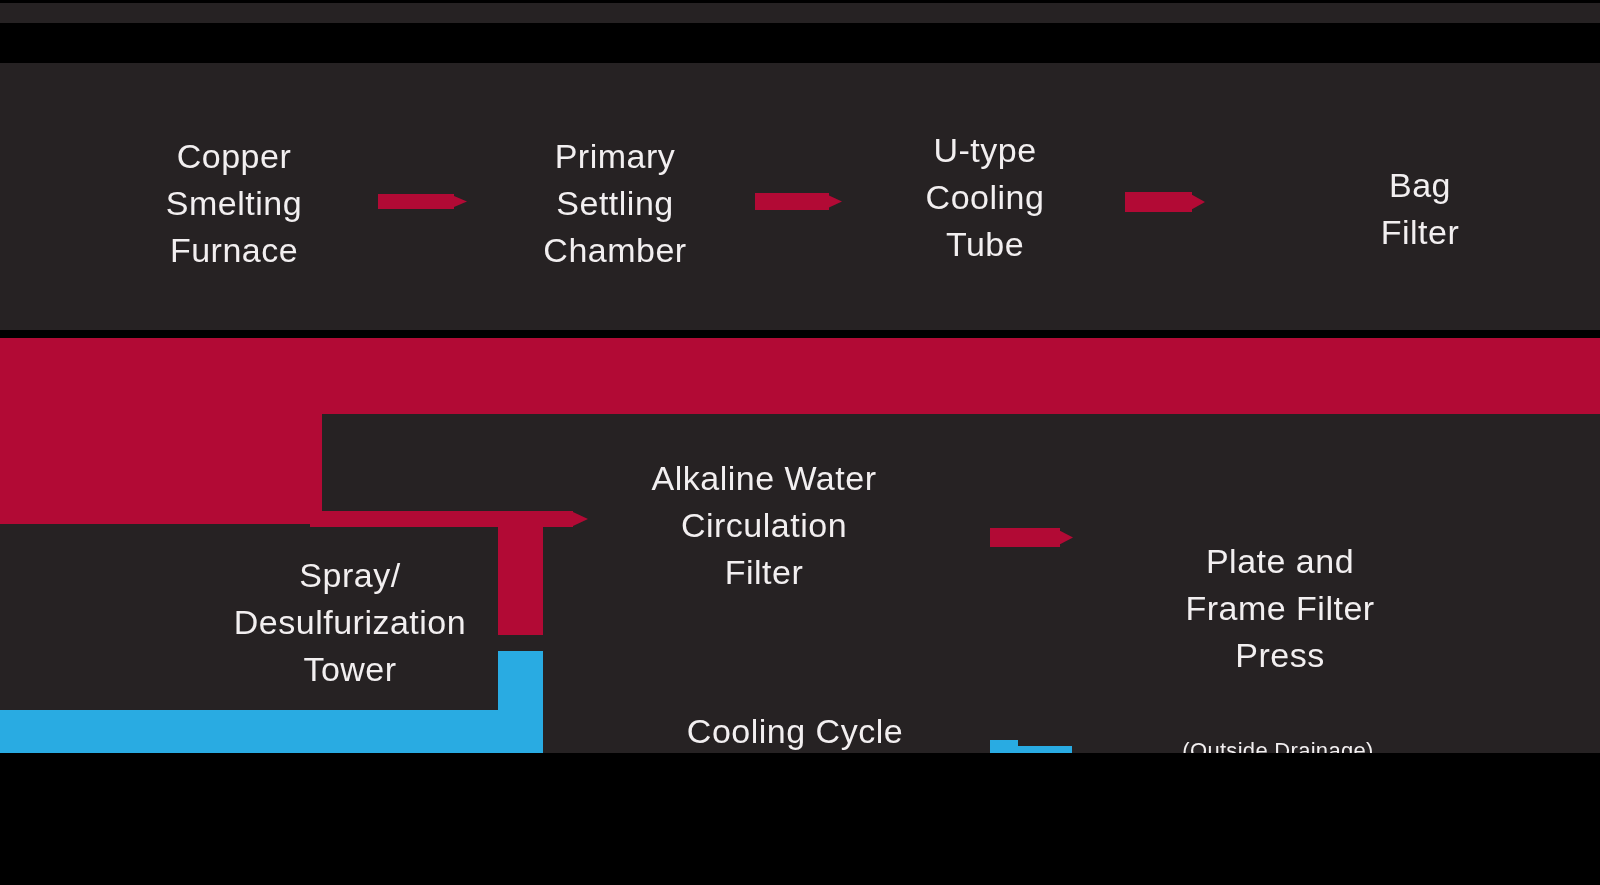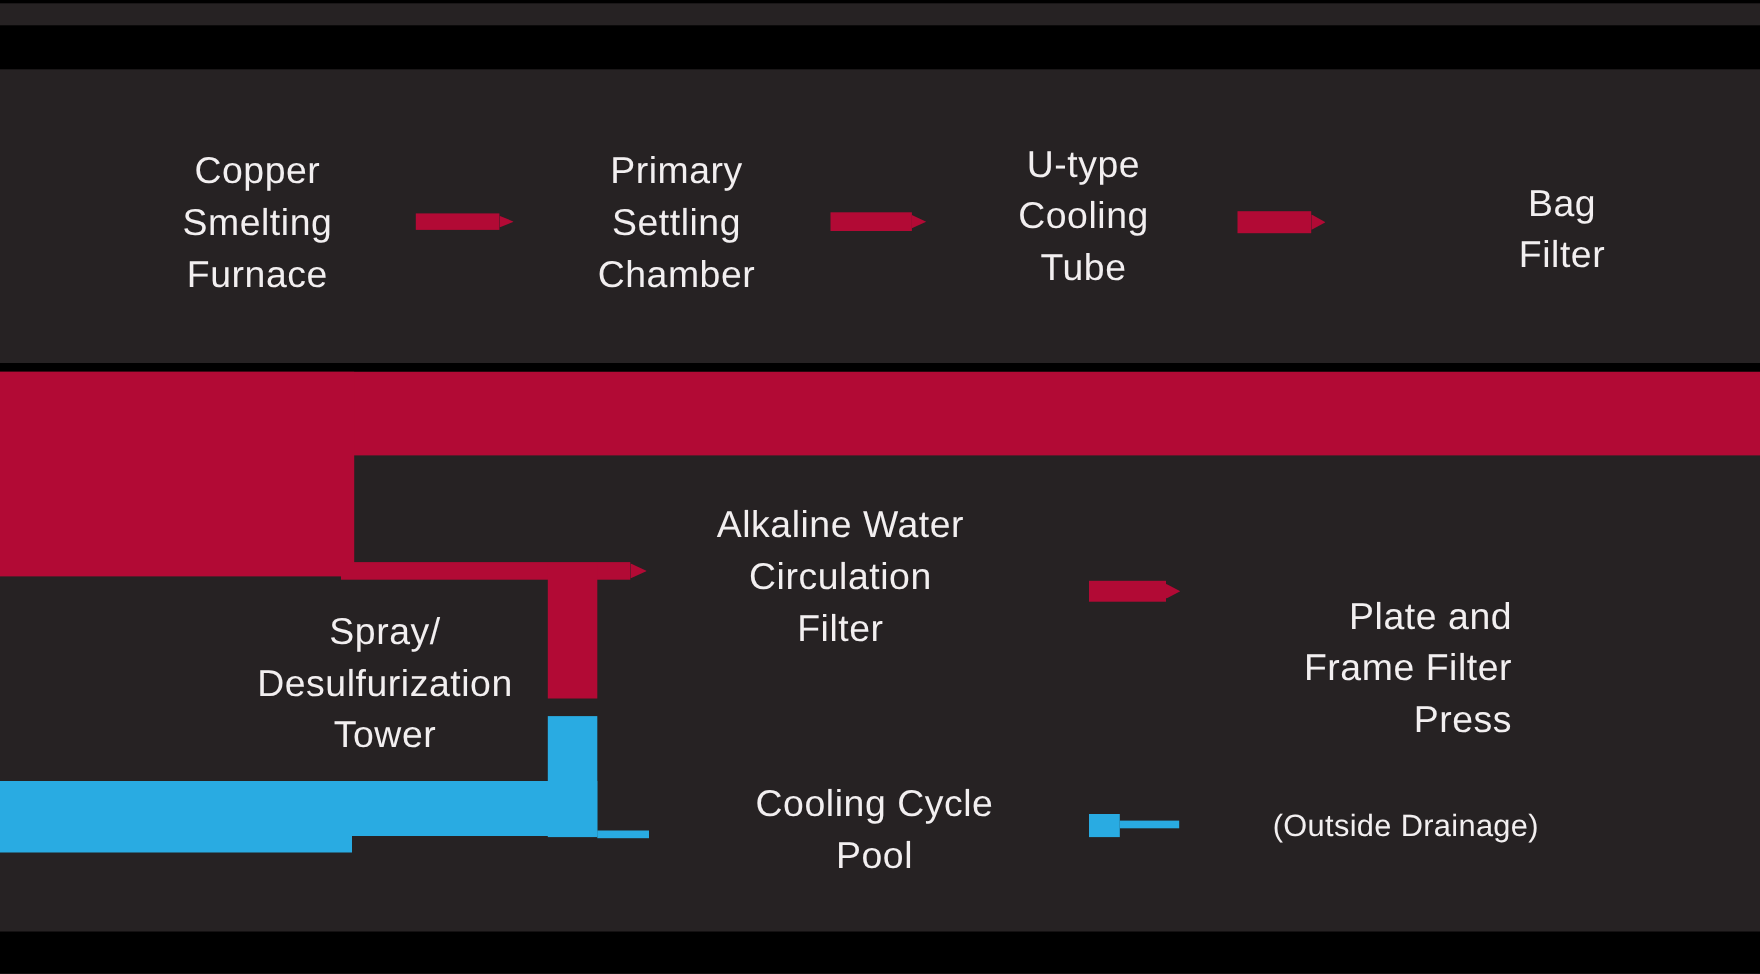--- a/index.html
+++ b/index.html
@@ -4,34 +4,34 @@
 <style>
   :root{
     --background:#262223;
     --black-band:#000000;
     --flow-red:#B20A35;
     --flow-blue:#29ABE2;
     --text:#F2EFF0;
   }
   html,body{margin:0;padding:0;background:#000;}
   #canvas{
-    position:relative;width:1600px;height:847px;
+    position:relative;width:1600px;height:753px;
     background:var(--background);overflow:hidden;
     font-family:"Liberation Sans",sans-serif;
   }
   .abs{position:absolute;}
   .black{background:var(--black-band);}
   .red{background:var(--flow-red);}
   .blue{background:var(--flow-blue);}
   .lbl{
     position:absolute;transform:translate(-50%,-50%);
     color:var(--text);font-size:34px;line-height:47px;
     letter-spacing:.5px;text-align:center;white-space:pre-line;
   }
-  .lbl.small{font-size:28px;line-height:34px;letter-spacing:.3px;}
+  .lbl.small{font-size:22px;line-height:34px;letter-spacing:.3px;}
   .arrow{position:absolute;display:flex;align-items:center;}
   .arrow .bar{flex:1;height:100%;background:var(--flow-red);}
   .arrow .tip{
     width:13px;height:72%;background:var(--flow-red);
     clip-path:polygon(0 0,100% 50%,0 100%);
   }
   .tri{
     background:var(--flow-red);
     clip-path:polygon(0 0,100% 50%,0 100%);
   }
@@ -93,21 +93,21 @@
 Chamber</div>
   <div class="lbl" style="left:1420px;top:209px;">Bag
 Filter</div>
 
   <div class="lbl" style="left:323px;top:622px;margin-left:27px;">Spray/
 Desulfurization
 Tower</div>
   <div class="lbl" style="left:764px;top:525px;">Alkaline Water
 Circulation
 Filter</div>
-  <div class="lbl" style="left:1280px;top:608px;text-align:right;">Plate and
+  <div class="lbl" style="left:1280px;top:608px;">Plate and
 Frame Filter
 Press</div>
 
   <div class="lbl" style="left:795px;top:755px;">Cooling Cycle
 Pool</div>
   <div class="lbl small" style="left:1278px;top:751px;">(Outside Drainage)</div>
 
 </div>
 
 </body></html>

